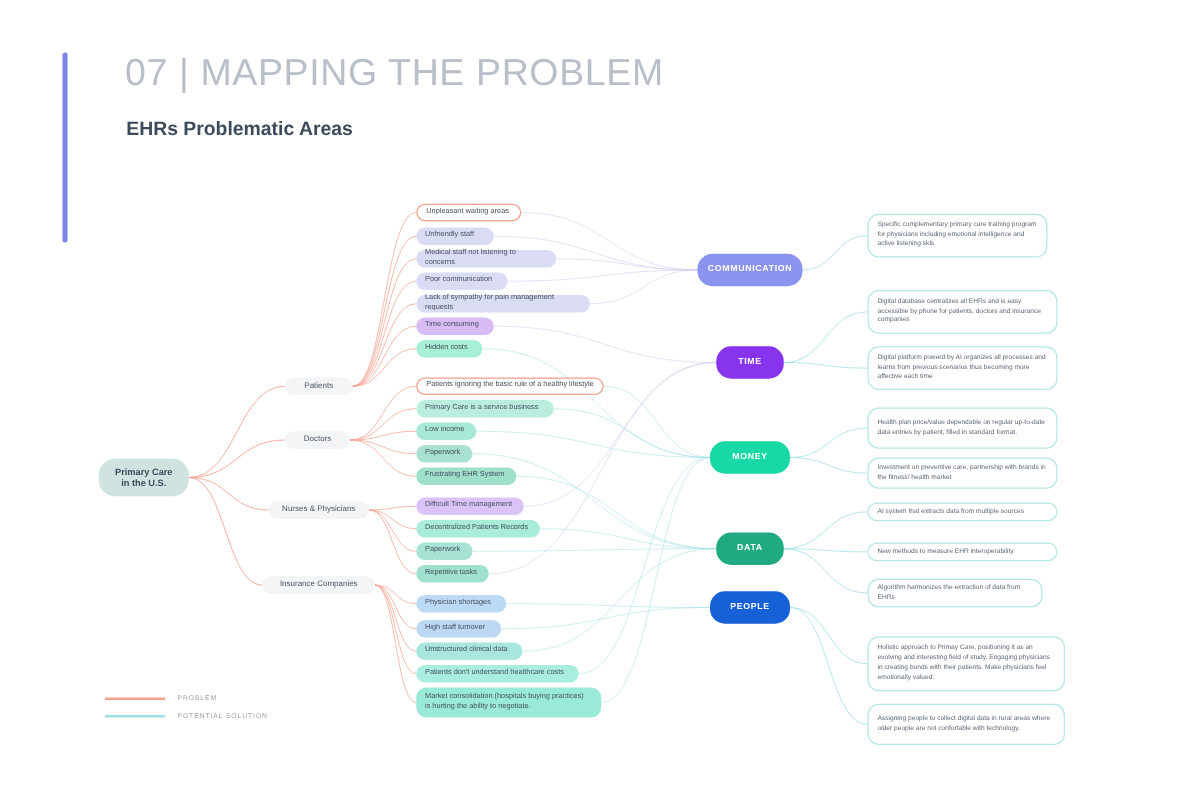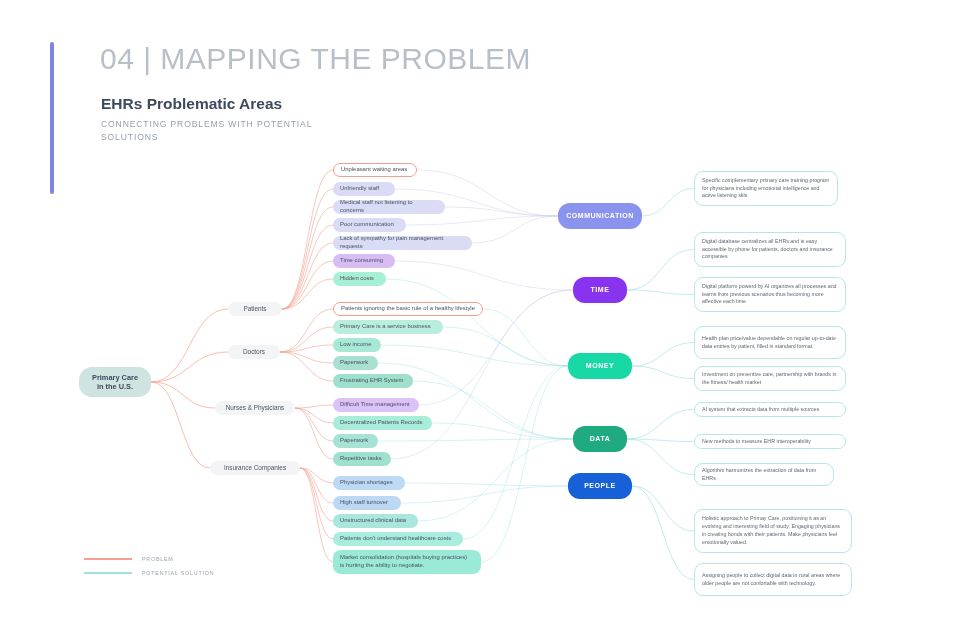--- a/index.html
+++ b/index.html
@@ -71,23 +71,22 @@
   .legend-row{display:flex;align-items:center;height:14px;}
   .legend-line{width:48px;height:1.2px;margin-right:10px;}
   .legend-label{font-size:5.4px;letter-spacing:.75px;color:#9aa3af;text-transform:uppercase;}
 </style>
 </head>
 <body>
 
 <div id="stage">
 
   <div class="accent-bar"></div>
-  <div class="title">04 | MAPPING THE PROBLEM</div>
+  <div class="title">07 | MAPPING THE PROBLEM</div>
   <div class="subtitle">EHRs Problematic Areas</div>
-  <div class="kicker">CONNECTING PROBLEMS WITH POTENTIAL SOLUTIONS</div>
 
   <svg id="edges" viewBox="0 0 955 630" preserveAspectRatio="none">
       <path d="M151,382 C189.5,382 189.5,309 228,309" fill="none" stroke="#f4a08e" stroke-width="0.8" opacity="0.85"></path>
       <path d="M151,382 C189.5,382 189.5,352 228,352" fill="none" stroke="#f4a08e" stroke-width="0.8" opacity="0.85"></path>
       <path d="M151,382 C183,382 183,408 215,408" fill="none" stroke="#f4a08e" stroke-width="0.8" opacity="0.85"></path>
       <path d="M151,382 C180.5,382 180.5,468 210,468" fill="none" stroke="#f4a08e" stroke-width="0.8" opacity="0.85"></path>
       <path d="M282,309 C307.5,309 307.5,170 333,170" fill="none" stroke="#f4a08e" stroke-width="0.7" opacity="0.85"></path>
       <path d="M282,309 C307.5,309 307.5,189 333,189" fill="none" stroke="#f4a08e" stroke-width="0.7" opacity="0.85"></path>
       <path d="M282,309 C307.5,309 307.5,207 333,207" fill="none" stroke="#f4a08e" stroke-width="0.7" opacity="0.85"></path>
       <path d="M282,309 C307.5,309 307.5,225 333,225" fill="none" stroke="#f4a08e" stroke-width="0.7" opacity="0.85"></path>

